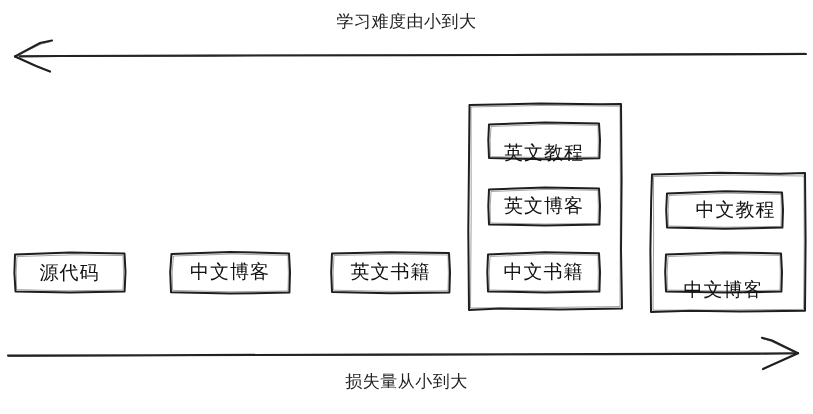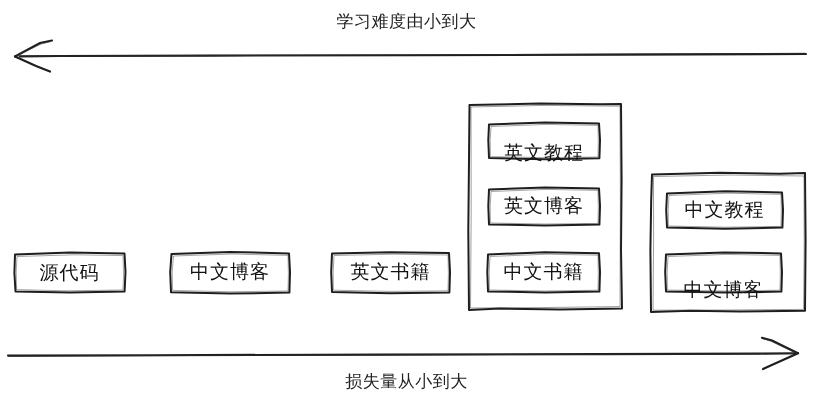--- a/index.html
+++ b/index.html
@@ -150,21 +150,21 @@
 
 <div class="axis-label" id="top-axis-label">学习难度由小到大</div>
 <div class="axis-label" id="bottom-axis-label">损失量从小到大</div>
 
 <div class="node-label" style="left:14px;  top:252px; width:111px; height:41px;border-radius:13px;">源代码</div>
 <div class="node-label" style="left:170px; top:251px; width:120px; height:42px;">中文博客</div>
 <div class="node-label" style="left:331px; top:251px; width:119px; height:42px;">英文书籍</div>
 <div class="node-label" style="left:488px; top:122px; width:112px; height:37px;margin-top:12px;">英文教程</div>
 <div class="node-label" style="left:488px; top:187px; width:112px; height:38px;">英文博客</div>
 <div class="node-label" style="left:487px; top:252px; width:113px; height:39px;">中文书籍</div>
-<div class="node-label" style="left:666px; top:191px; width:117px; height:37px;">中文教程</div>
+<div class="node-label" style="left:666px; top:191px; width:117px; height:37px;padding-left:11px;">中文教程</div>
 <div class="node-label" style="left:665px; top:252px; width:117px; height:39px;margin-top:18px;">中文博客</div>
 
 <div class="hit" style="left:14px;  top:252px; width:111px; height:41px;"></div>
 <div class="hit" style="left:170px; top:251px; width:120px; height:42px;"></div>
 <div class="hit" style="left:331px; top:251px; width:119px; height:42px;"></div>
 <div class="hit" style="left:488px; top:122px; width:112px; height:37px;"></div>
 <div class="hit" style="left:488px; top:187px; width:112px; height:38px;"></div>
 <div class="hit" style="left:487px; top:252px; width:113px; height:39px;"></div>
 <div class="hit" style="left:666px; top:191px; width:117px; height:37px;"></div>
 <div class="hit" style="left:665px; top:252px; width:117px; height:39px;"></div>

